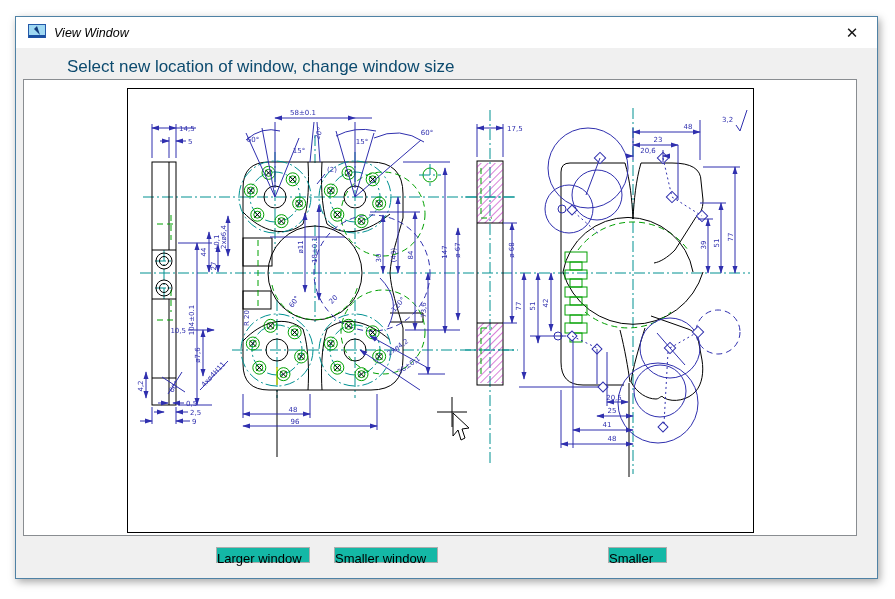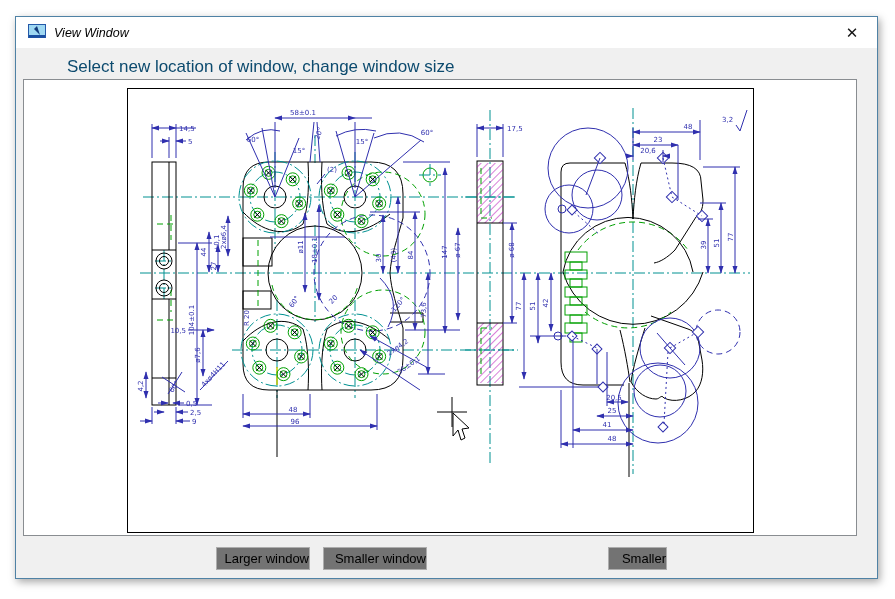--- a/index.html
+++ b/index.html
@@ -3,21 +3,21 @@
 <meta charset="utf-8">
 <style>
   html,body{margin:0;padding:0;width:895px;height:599px;background:#fff;font-family:"Liberation Sans",sans-serif;}
   .dialog{position:absolute;left:15px;top:16px;width:861px;height:561px;background:#f0f0f0;border:1px solid #4f82a5;box-shadow:2px 3px 8px rgba(0,0,0,.35);}
   .titlebar{position:absolute;left:0;top:0;width:100%;height:31px;background:#fff;}
   .appicon{position:absolute;left:12px;top:7px;width:18px;height:16px;}
   .title{position:absolute;left:38px;top:9px;font-size:12.5px;color:#000;font-style:italic;}
   .closebtn{position:absolute;right:10px;top:5px;width:30px;height:22px;text-align:center;font-size:15px;color:#111;line-height:22px;}
   .subtitle{position:absolute;left:11px;top:40px;font-size:17px;color:#0c4a6e;margin-left:40px;}
   .panel{position:absolute;left:7px;top:62px;width:832px;height:455px;background:#fff;border:1px solid #898d91;}
-  .btn{position:absolute;top:530px;height:23px;background:#737373;border:1px solid #adadad;font-size:13px;font-family:"Liberation Sans",sans-serif;color:#000;text-align:right;line-height:21px;padding:0;}
+  .btn{position:absolute;top:530px;height:16px;background:#14b8a6;border:1px solid #adadad;font-size:13px;font-family:"Liberation Sans",sans-serif;color:#000;text-align:left;line-height:21px;padding:0;}
   svg text{font-family:"DejaVu Sans",sans-serif;font-size:7px;fill:#2f2fae;}
   .k{stroke:#000;fill:none;stroke-width:1}
   .b{stroke:#2f2fae;fill:none;stroke-width:1}
   .bd{stroke:#2f2fae;fill:none;stroke-width:1;stroke-dasharray:2 3}
   .bdc{stroke:#2f2fae;fill:none;stroke-width:1;stroke-dasharray:6 4}
   .g{stroke:#00a000;fill:none;stroke-width:1}
   .gd{stroke:#00a000;fill:none;stroke-width:1;stroke-dasharray:6 4}
   .t{stroke:#009191;fill:none;stroke-width:1;stroke-dasharray:11 3 2 3}
   .dia{stroke:#2f2fae;fill:#fff;stroke-width:1}
 </style>
@@ -30,21 +30,21 @@
       <rect x="0.5" y="0.5" width="17" height="13" fill="#9fd8f2" stroke="#2458a8"></rect>
       <path d="M9,2 L12,11 L6,5 Z" fill="#123a7a"></path>
       <rect x="1" y="11" width="16" height="2.5" fill="#1a4ea0"></rect>
     </svg>
     <span class="title">View Window</span>
     <span class="closebtn">✕</span>
   </div>
   <div class="subtitle">Select new location of window, change window size</div>
   <div class="panel"></div>
   <button class="btn" style="left:200px;width:94px">Larger window</button>
-  <button class="btn" style="left:307px;width:104px">Smaller window</button>
+  <button class="btn" style="left:318px;width:104px">Smaller window</button>
   <button class="btn" style="left:592px;width:59px">Smaller</button>
 </div>
 
 <svg style="position:absolute;left:0;top:0;pointer-events:none" width="895" height="599" viewBox="0 0 895 599">
   <defs>
     <marker id="ar" viewBox="0 0 10 10" refX="9" refY="5" markerWidth="8" markerHeight="8" orient="auto-start-reverse">
         <path d="M0,1.8 L10,5 L0,8.2 z" fill="#2f2fae"></path>
       </marker>
     <pattern id="hat" patternUnits="userSpaceOnUse" width="5" height="5" patternTransform="rotate(45)">
         <line x1="0" y1="0" x2="0" y2="5" stroke="#b400b4" stroke-width="1"></line>

